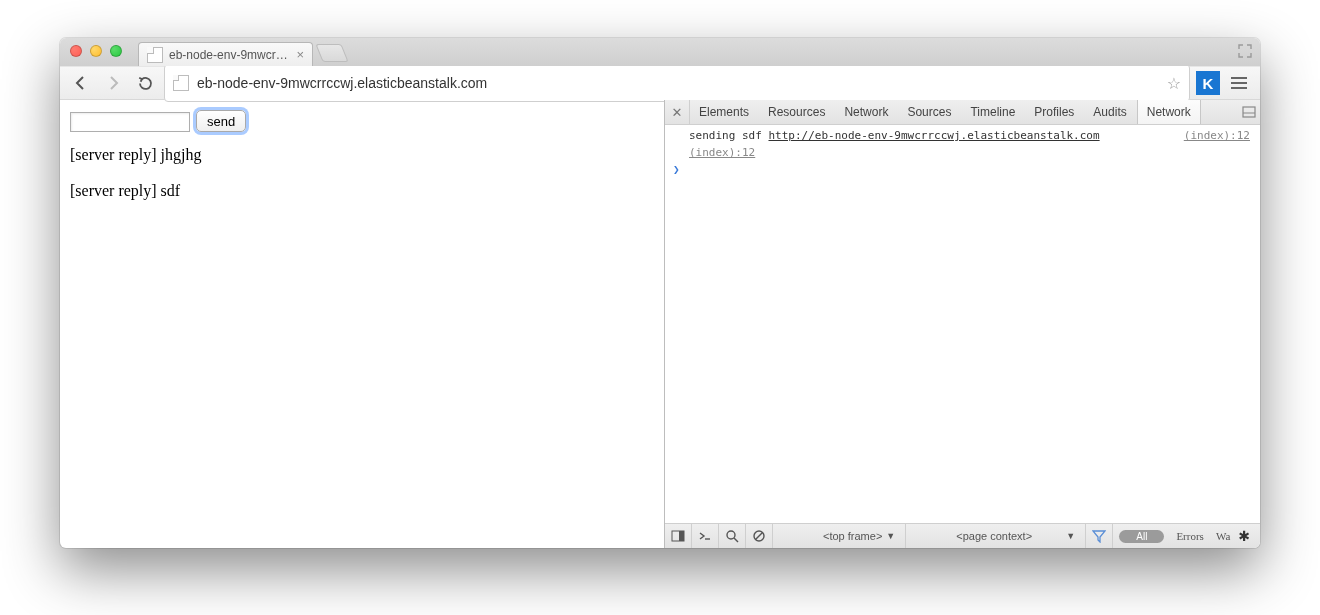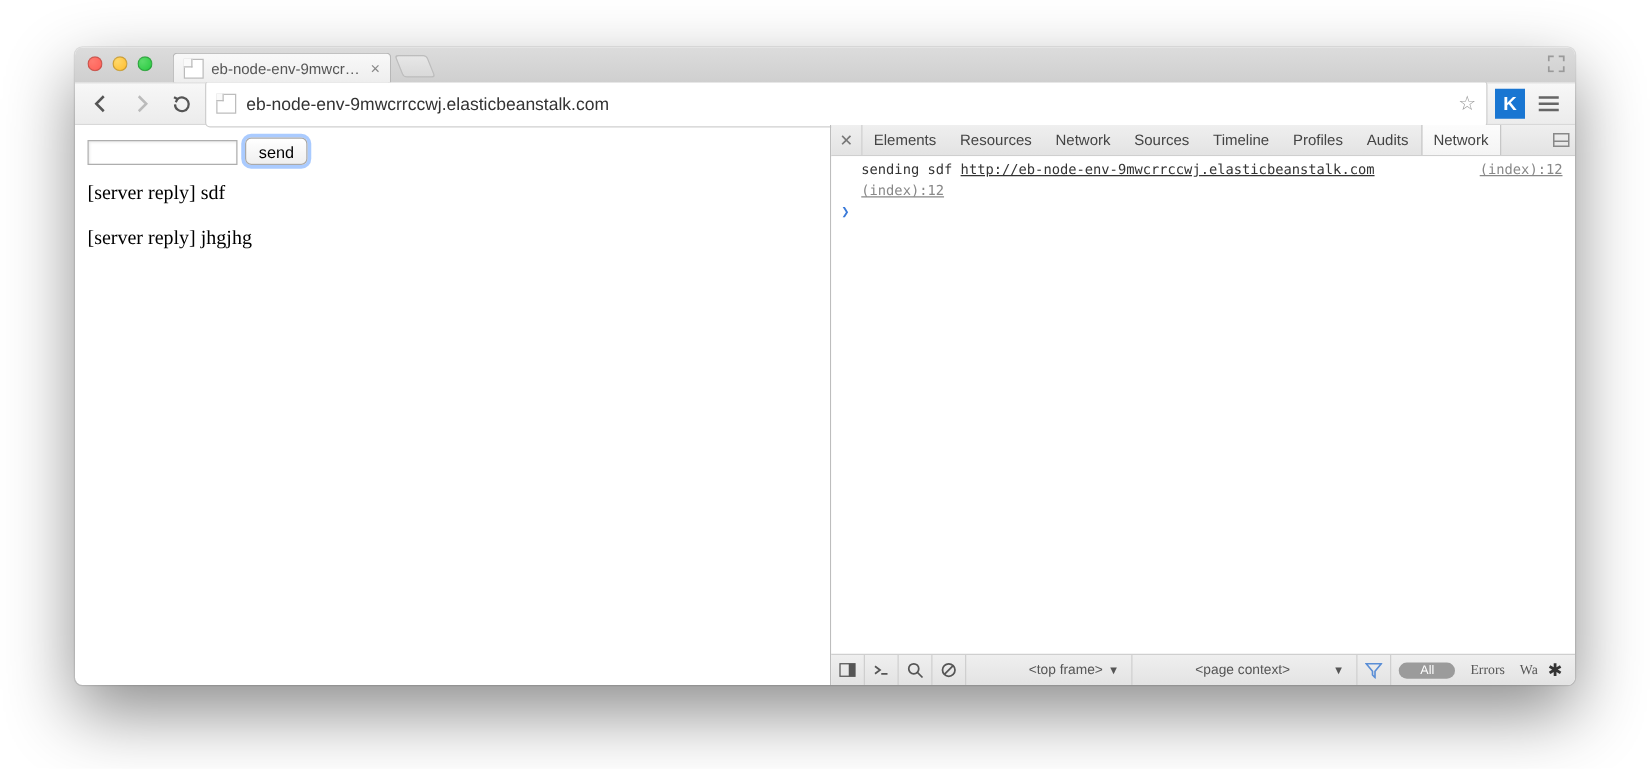--- a/index.html
+++ b/index.html
@@ -411,22 +411,22 @@
         </div>
     </div>
 
     <div class="body-split">
 
       <div class="page-area">
         <div class="input-row">
           <input type="text" value="" style="">
           <button class="send">send</button>
         </div>
+        <div class="server-reply">[server reply] jhgjhg</div>
         <div class="server-reply">[server reply] sdf</div>
-        <div class="server-reply">[server reply] jhgjhg</div>
       </div>
 
       <div class="devtools">
 
         <div class="dt-tabs">
           <div class="dt-close">✕</div>
           <div class="dt-tab">Elements</div>
           <div class="dt-tab">Resources</div>
           <div class="dt-tab">Network</div>
           <div class="dt-tab">Sources</div>

